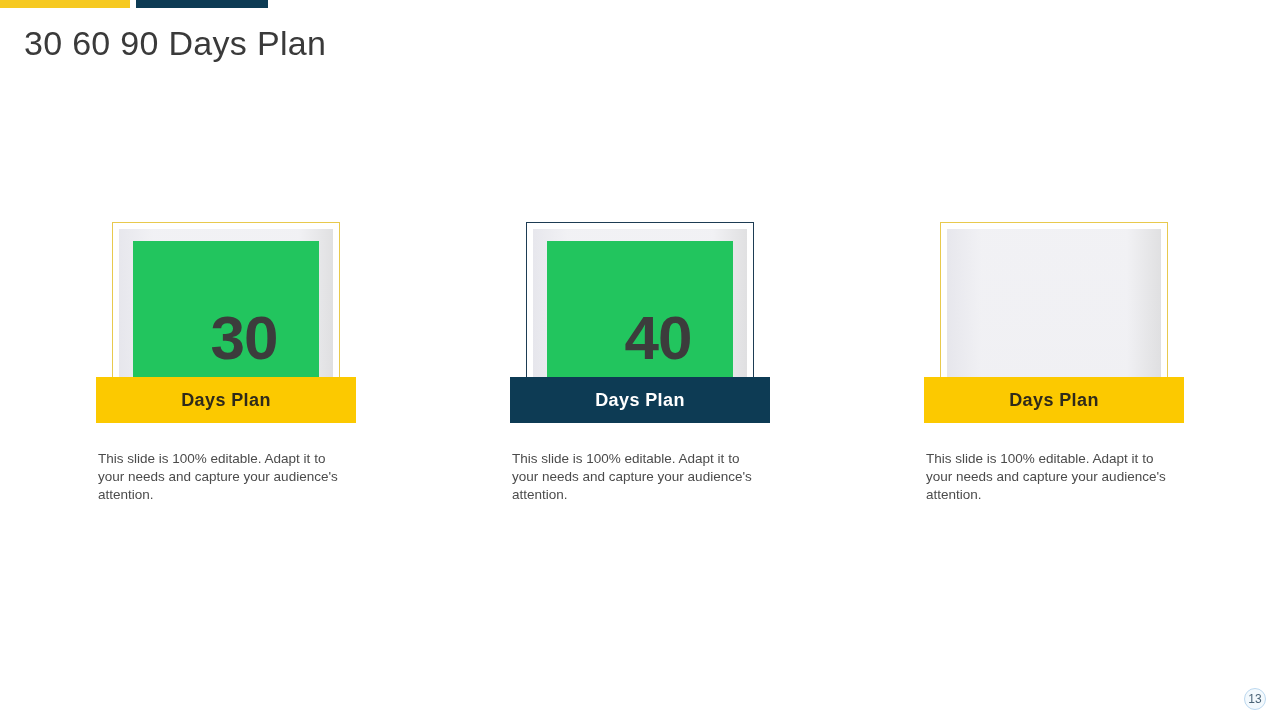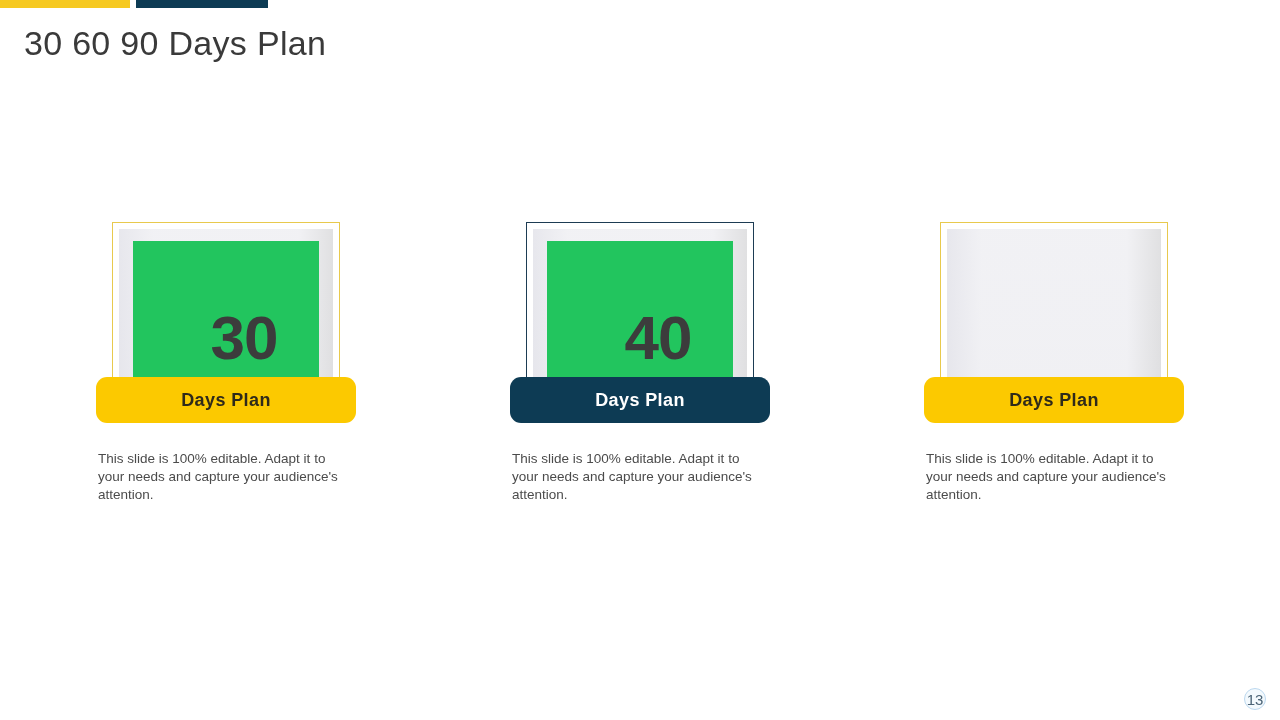--- a/index.html
+++ b/index.html
@@ -118,21 +118,20 @@
   .card-banner {
     width: 260px;
     height: 46px;
     margin-top: -22px;
     display: flex;
     align-items: center;
     justify-content: center;
     position: relative;
     z-index: 3;
     background: #fcc900;
-    border-radius: 11px;
   }
   .card--navy .card-banner {
     background: #0d3b54;
   }
   .card-banner-label {
     font-size: 18px;
     font-weight: 700;
     color: #2f2a1a;
     letter-spacing: 0.4px;
   }
@@ -156,21 +155,21 @@
     right: 14px;
     bottom: 10px;
     width: 20px;
     height: 20px;
     border-radius: 50%;
     border: 1px solid #bcd8ef;
     background: #f3f9fd;
     display: flex;
     align-items: center;
     justify-content: center;
-    font-size: 15px;
+    font-size: 12px;
     color: #4a6376;
   }
 </style>
 </head>
 <body>
 
 <div class="accent-bar accent-bar-yellow"></div>
 <div class="accent-bar accent-bar-navy"></div>
 
 <div class="page-title">30 60 90 Days Plan</div>

